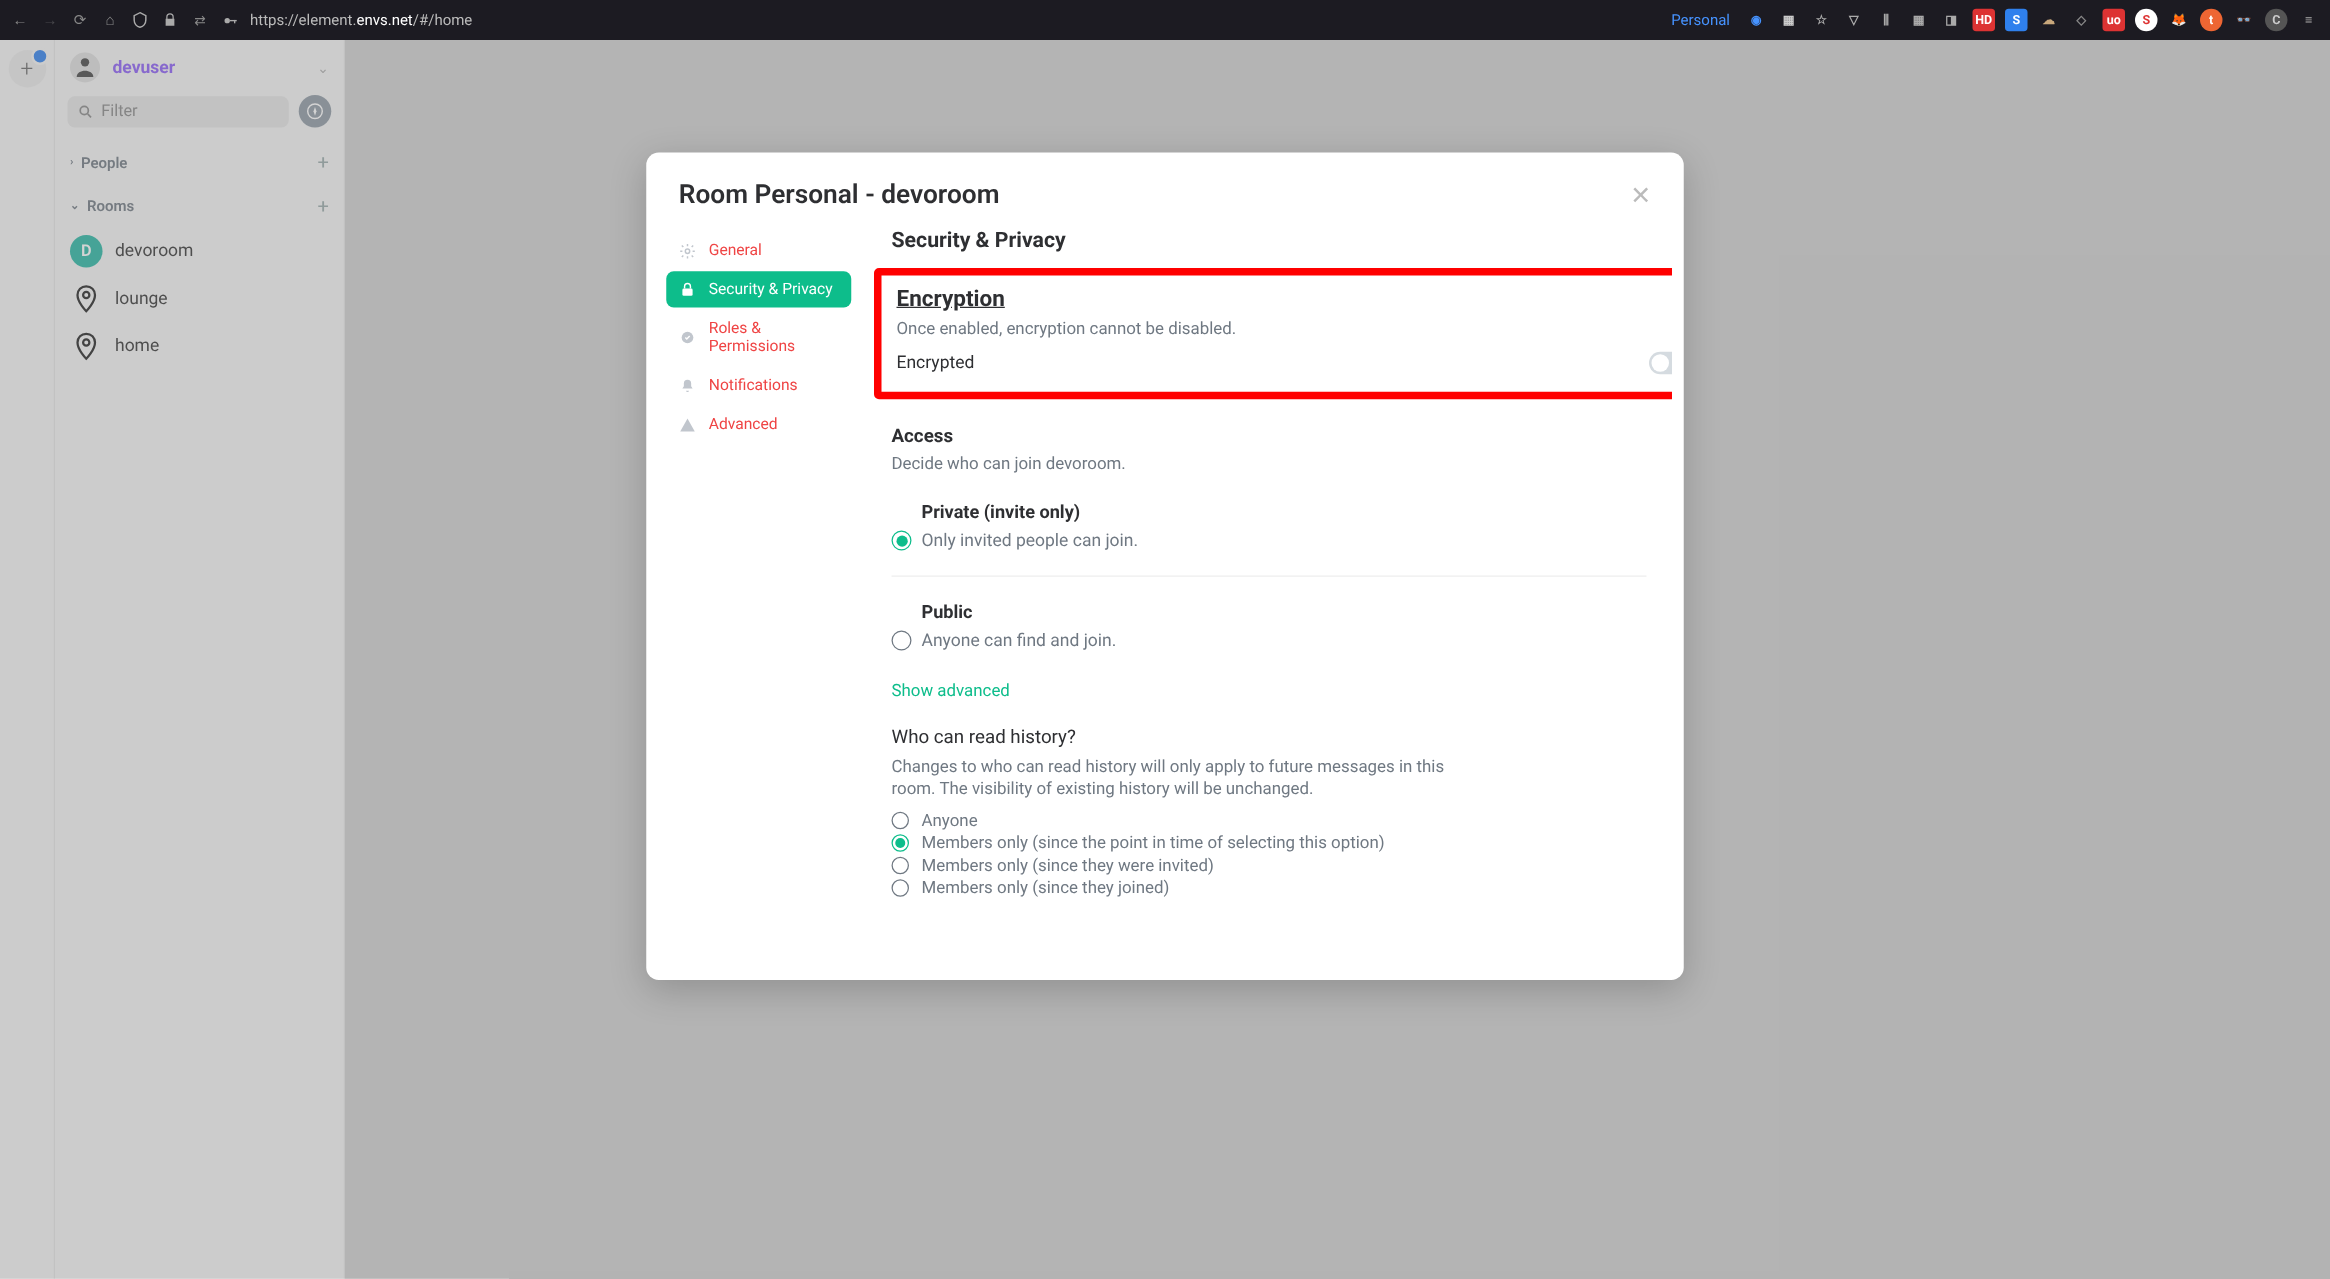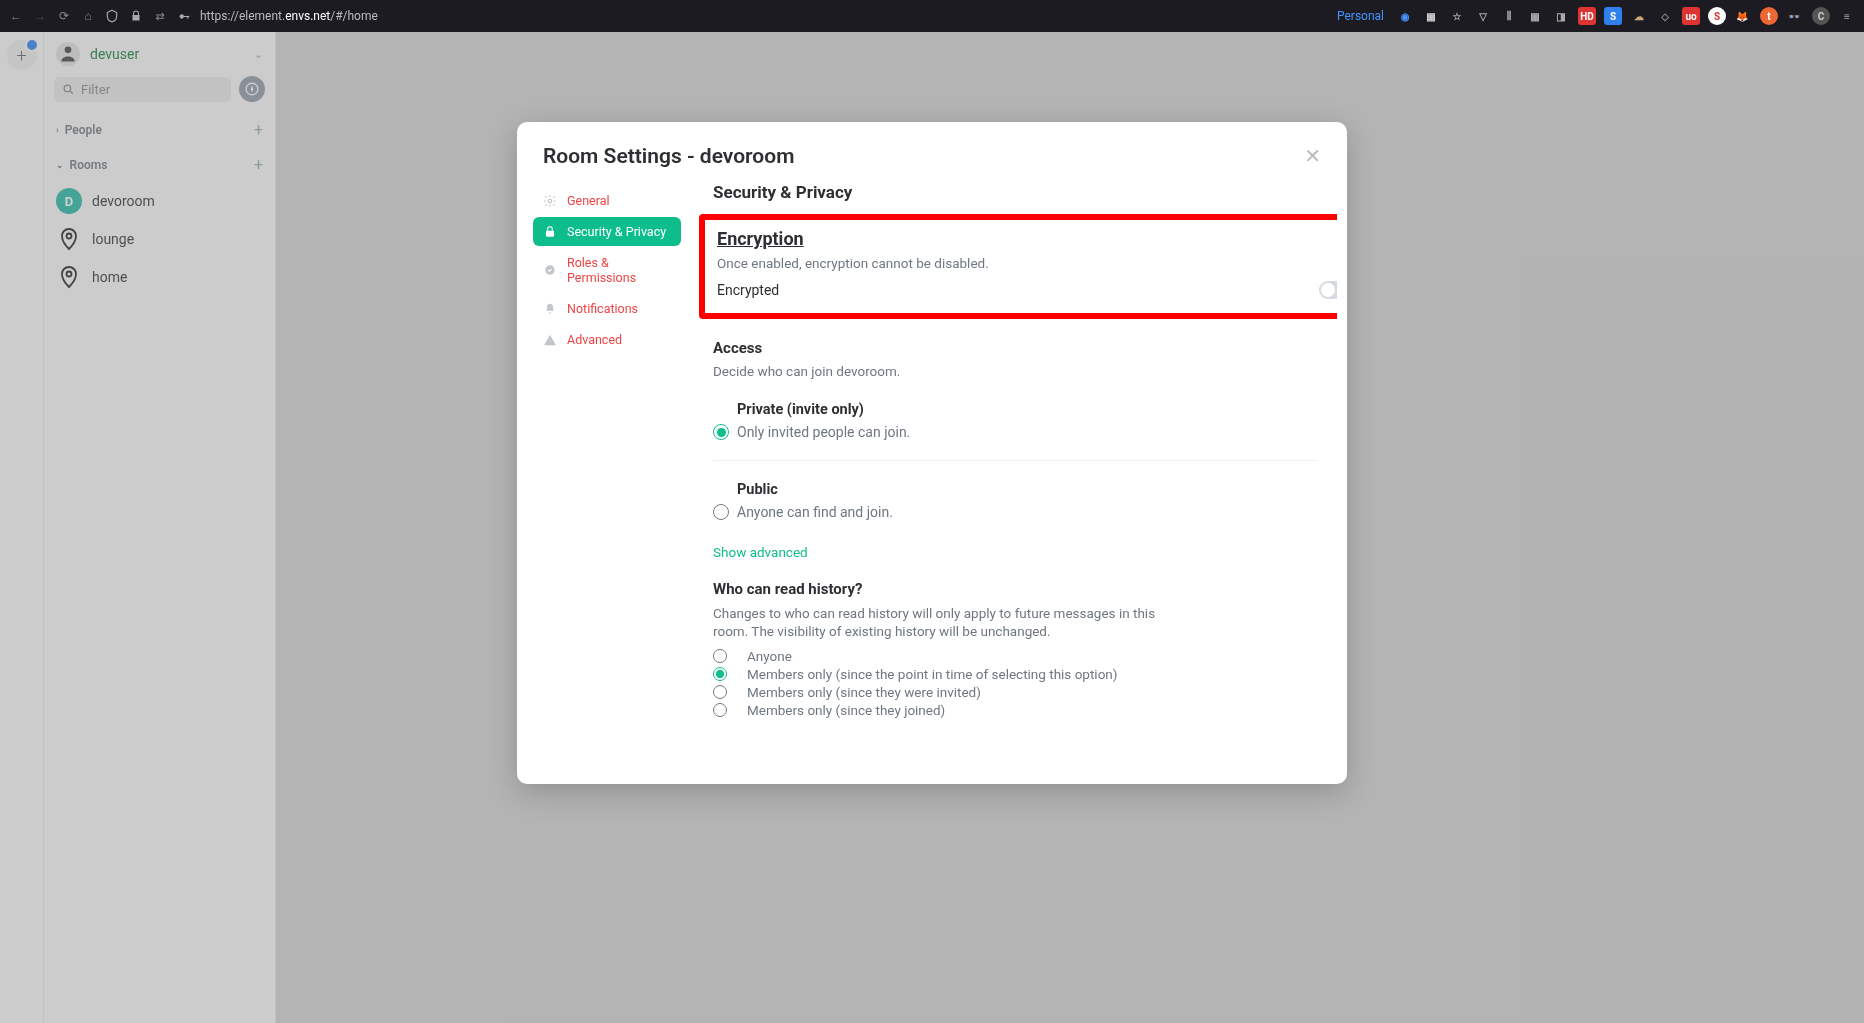--- a/index.html
+++ b/index.html
@@ -19,21 +19,21 @@
 .personal-lbl { color:#4693ff; font-size:12px; margin-right:4px; }
 
 
 .app { position: absolute; top:32px; left:0; right:0; bottom:0; background:#fff; display:flex; }
 .left-rail { width:44px; background:#f4f4f4; border-right:1px solid #e5e5e5; display:flex;flex-direction:column;align-items:center;padding-top:8px; }
 .compose-btn { width:30px;height:30px;border-radius:50%;background:#eaeaea;position:relative;display:flex;align-items:center;justify-content:center;color:#666;font-size:18px;font-weight:300; }
 .compose-btn::after{content:"";position:absolute;top:-2px;right:-2px;width:10px;height:10px;border-radius:50%;background:#2f80ed;border:2px solid #f4f4f4;}
 .sidebar { width:232px; background:#f4f4f4; border-right:1px solid #e5e5e5; display:flex;flex-direction:column; }
 .user-row { display:flex;align-items:center;gap:10px;padding:10px 12px; color:#333; }
 .avatar-user { width:24px;height:24px;border-radius:50%;background:#ddd;display:flex;align-items:center;justify-content:center;font-size:14px;color:#333; }
-.user-name { font-size:14px; color:#15803d; font-weight:400; }
+.user-name { font-size:14px; color:#8b5cf6; font-weight:700; }
 .user-row .chevron { margin-left:auto;color:#aaa;font-size:11px; }
 .filter-row { display:flex;align-items:center;gap:8px;padding:0 10px 10px 10px; }
 .filter-box { flex:1;display:flex;align-items:center;gap:6px;background:#e5e5e5;border-radius:6px;padding:5px 8px;color:#888;font-size:13px; }
 .explore-btn{width:26px;height:26px;border-radius:50%;background:#8e99a4;display:flex;align-items:center;justify-content:center;color:#fff;}
 .section-hdr { display:flex;align-items:center;gap:6px;padding:8px 12px;color:#6f7882;font-size:12px;font-weight:600;text-transform:none; }
 .section-hdr .plus{margin-left:auto;color:#9aa;font-size:16px;font-weight:400;}
 .section-hdr .caret{font-size:9px;}
 .room-item{display:flex;align-items:center;gap:10px;padding:6px 12px;color:#333;font-size:14px;}
 .room-avatar{width:26px;height:26px;border-radius:50%;display:flex;align-items:center;justify-content:center;color:#fff;font-size:13px;font-weight:600;}
 .room-avatar.d{background:#27b6a3;}
@@ -67,24 +67,24 @@
 .radio-opt{display:flex;gap:8px;padding:6px 0;align-items:flex-end;}
 .radio-circle{width:16px;height:16px;border-radius:50%;border:1.6px solid #6f7882;flex-shrink:0;margin-top:2px;position:relative;}
 .radio-circle.selected{border-color:#0dbd8b;}
 .radio-circle.selected::after{content:"";position:absolute;inset:2.5px;border-radius:50%;background:#0dbd8b;}
 .radio-body{flex:1;}
 .radio-title{font-size:14.5px;font-weight:700;color:#2e2f32;}
 .radio-sub{font-size:14px;color:#6f7882;margin-top:6px;}
 .opt-divider{height:1px;background:#eee;margin:14px 0;}
 .show-adv{color:#0dbd8b;font-size:13.5px;margin-top:18px;margin-bottom:20px;display:block;cursor:pointer;}
 
-.hist-h{font-size:15px;font-weight:700;margin-bottom:6px;}
+.hist-h{font-size:15px;font-weight:400;margin-bottom:6px;}
 .hist-desc{font-size:13.5px;color:#6f7882;margin-bottom:8px;line-height:1.35;max-width:460px;}
 .hist-opts{display:flex;flex-direction:column;gap:2px;}
-.hist-opt{display:flex;align-items:center;gap:20px;font-size:13.5px;color:#6f7882;}
+.hist-opt{display:flex;align-items:center;gap:10px;font-size:13.5px;color:#6f7882;}
 .hist-radio{width:14px;height:14px;border-radius:50%;border:1.5px solid #6f7882;position:relative;flex-shrink:0;}
 .hist-radio.selected{border-color:#0dbd8b;}
 .hist-radio.selected::after{content:"";position:absolute;inset:2px;border-radius:50%;background:#0dbd8b;}
 
 
 .gray-overlay{position:absolute;inset:0;background:rgba(128,128,128,.35);}
 </style>
 </head>
 <body>
 
@@ -210,21 +210,21 @@
       <span>home</span>
     </div>
   </div>
 
   <div class="main"></div>
 
   <div class="gray-overlay"></div>
 
   <div class="modal">
     <div class="modal-hdr">
-      <div class="modal-title">Room Settings - devoroom</div>
+      <div class="modal-title">Room Personal - devoroom</div>
       <div class="modal-close">✕</div>
     </div>
     <div class="modal-body">
       <div class="settings-nav">
         <div class="settings-tab">
           <span class="tab-ico">
             <svg width="14" height="14" viewBox="0 0 24 24" fill="none" stroke="#c1c6cd" stroke-width="2">
                 <circle cx="12" cy="12" r="3"></circle>
                 <path d="M12 2v3M12 19v3M4.2 4.2l2.1 2.1M17.7 17.7l2.1 2.1M2 12h3M19 12h3M4.2 19.8l2.1-2.1M17.7 6.3l2.1-2.1"></path>
               </svg>

